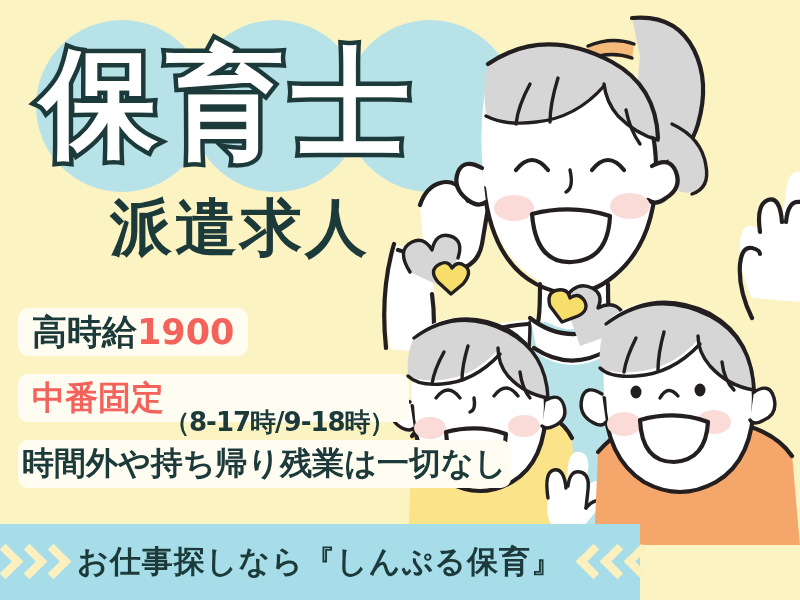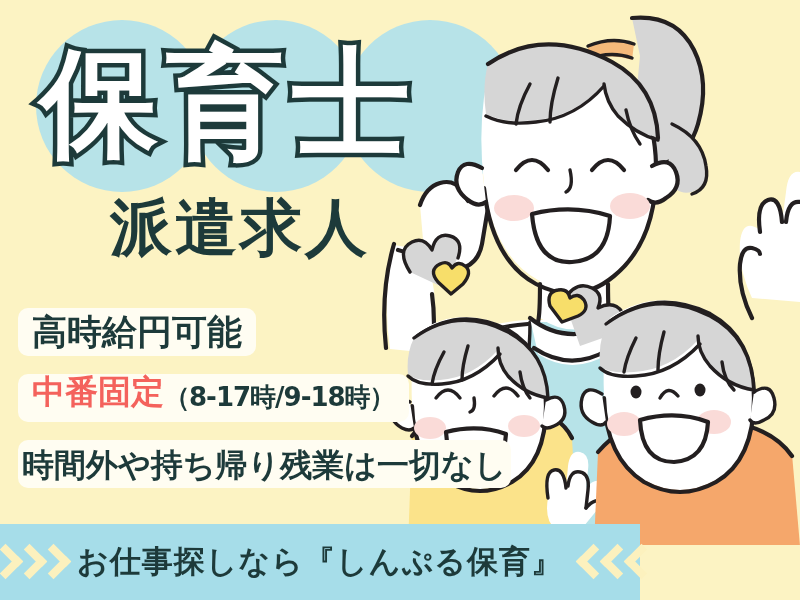--- a/index.html
+++ b/index.html
@@ -51,21 +51,21 @@
     white-space:nowrap;
     z-index:5;
   }
 
   
   .pill {
     position:absolute;
     background:#FFFDF2;
     border-radius:10px;
     display:flex;
-    align-items:flex-end;
+    align-items:center;
     white-space:nowrap;
     z-index:6;
     color:#1D3A3A;
     font-weight:bold;
   }
   #pill1 { left:18px; top:308px; height:48px; padding:0 14px; font-size:35px; }
   #pill2 { left:18px; top:374px; height:48px; padding:7px 14px; font-size:33px; }
   #pill3 { left:18px; top:440px; height:48px; padding:0 4px; font-size:32px; }
   .accent { color:#F4625C; }
   .small-paren { font-size:26px; letter-spacing:-1px;margin-top:48px; }
@@ -291,21 +291,21 @@
       <path class="wh" d="M260 420 q36 -10 68 2 q-2 38 -34 40 q-32 0 -34 -42 z"></path>
       <path class="ln" d="M260 420 q36 -10 68 2 q-2 38 -34 40 q-32 0 -34 -42 z"></path>
     </g>
   </svg>
 
   <div id="headline">保育士</div>
   <div id="subhead">派遣求人</div>
 
   <div class="pill" id="pill1">
     <span>高時給</span>
-      <span>円可能</span>
+      <span class="accent">1900</span>
   </div>
 
   <div class="pill" id="pill2">
     <span class="accent">中番固定</span>
       <span class="small-paren">（8-17時/9-18時）</span>
   </div>
 
   <div class="pill" id="pill3">
     <span>時間外や持ち帰り残業は一切なし</span>
   </div>

